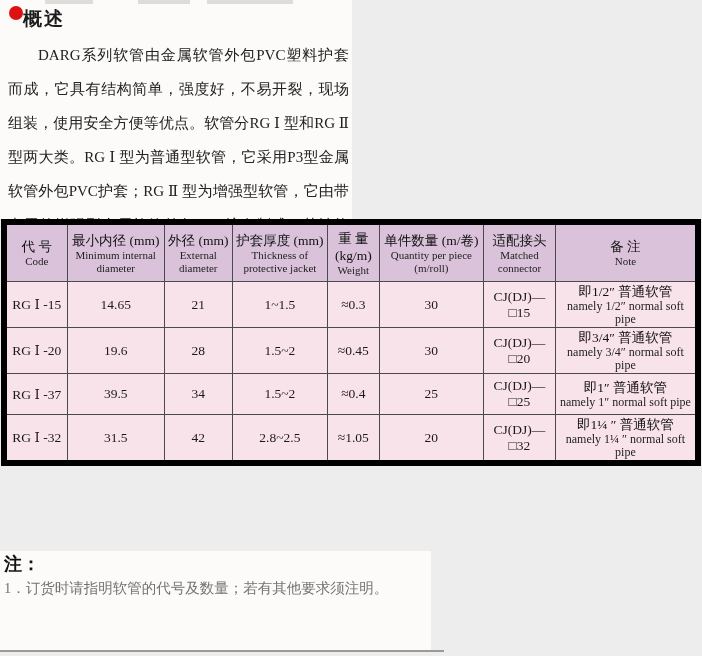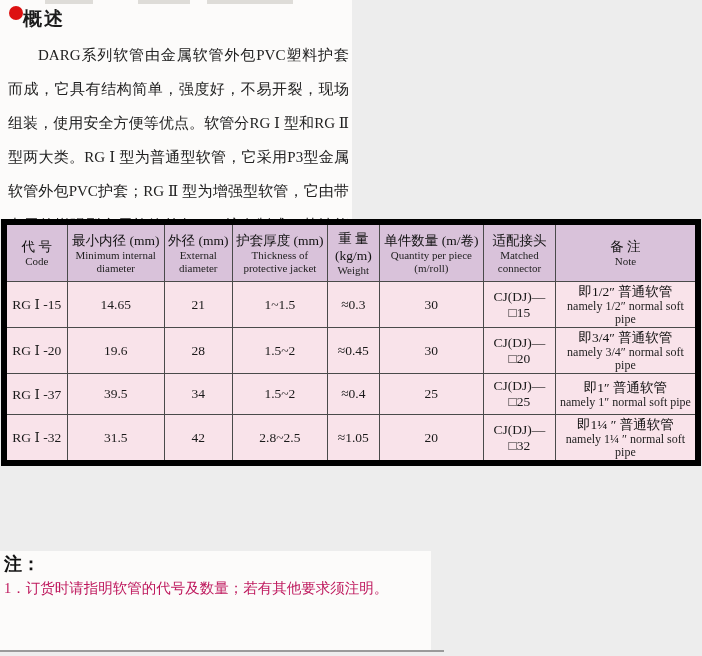--- a/index.html
+++ b/index.html
@@ -45,21 +45,21 @@
   .h-zh{font-size:13.5px;color:#111;line-height:17px;}
   .h-en{font-size:11px;color:#222;line-height:13px;}
   td.conn{font-size:12px;letter-spacing:0;font-family:Liberation Serif, serif;}
   td.note{text-align:left;padding-left:7px;}
   .n-zh{font-size:13.5px;line-height:17px;color:#111;}
   .n-en{font-size:12px;line-height:13px;color:#222;}
 
   
   .notes{position:absolute;left:4px;top:552px;width:434px;}
   .notes-title{font-size:18px;font-weight:bold;color:#111;line-height:24px;}
-  .note-item{font-size:14.5px;line-height:25px;color:#be185d;word-break:break-all;}
+  .note-item{font-size:14.5px;line-height:25px;color:#737373;word-break:break-all;}
 </style>
 </head>
 <body>
 
 <div class="paper-top"></div>
 <div class="paper-bottom"></div>
 <div class="bottom-rule"></div>
 <div class="top-artifact ta1"></div>
 <div class="top-artifact ta2"></div>
 <div class="top-artifact ta3"></div>

